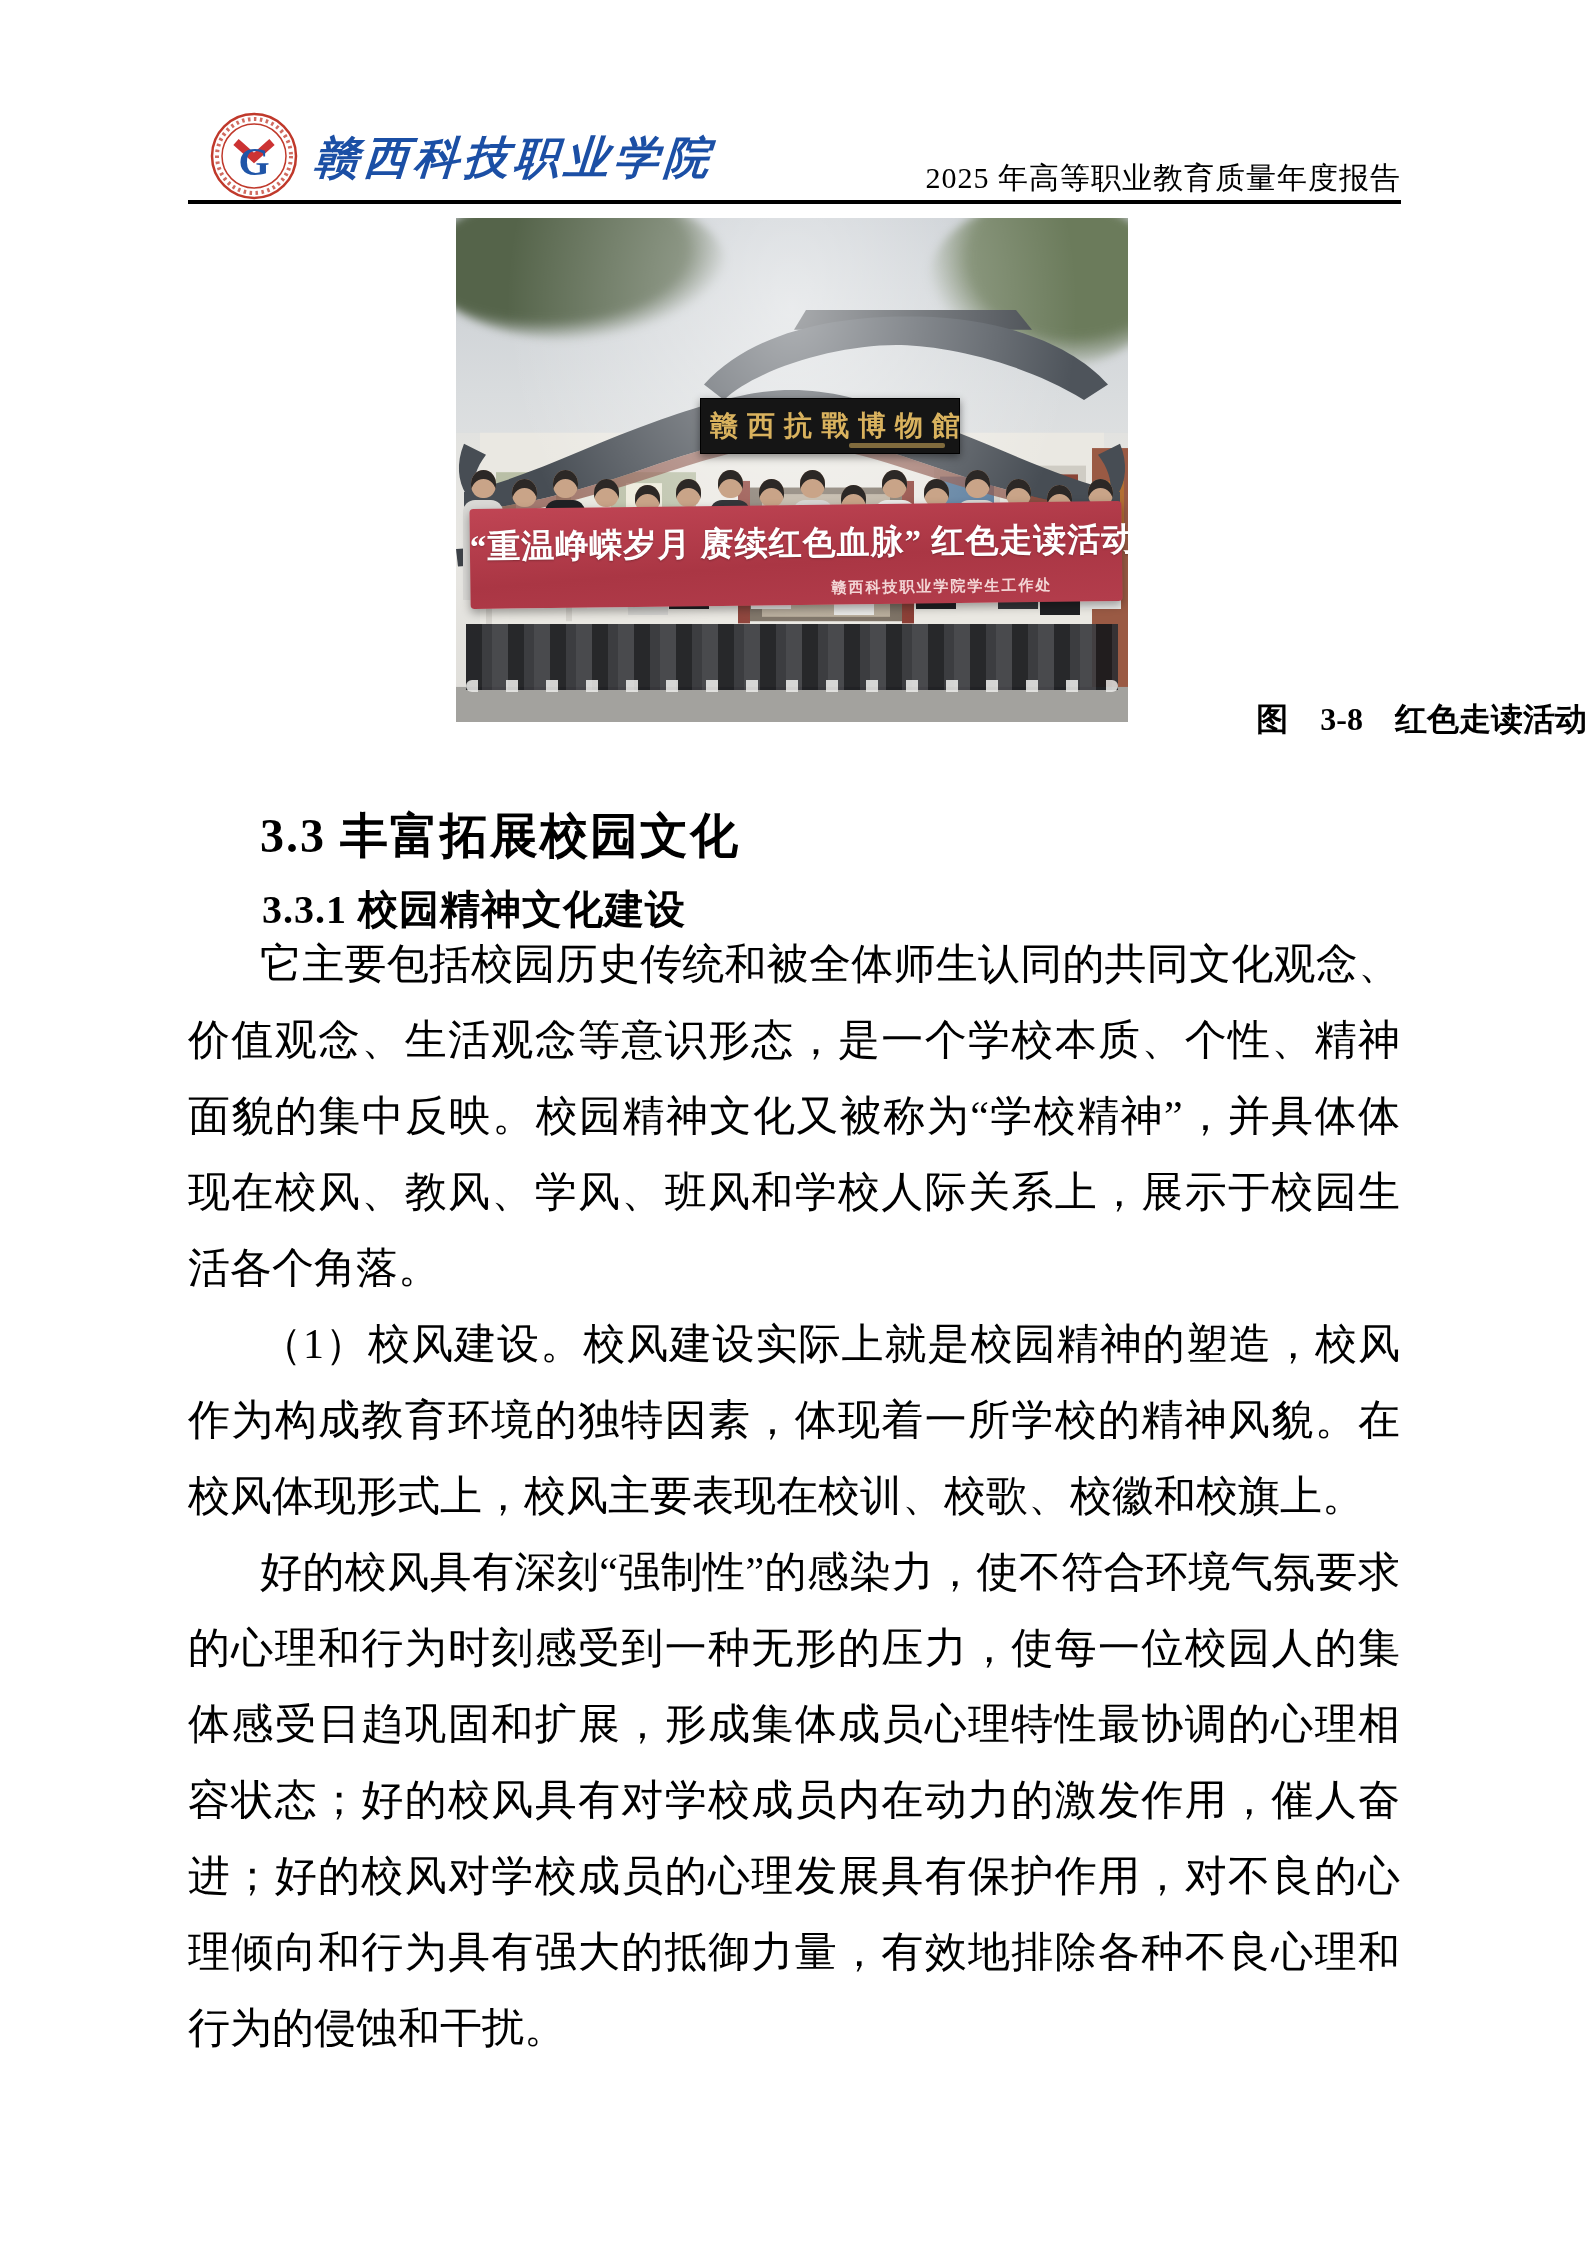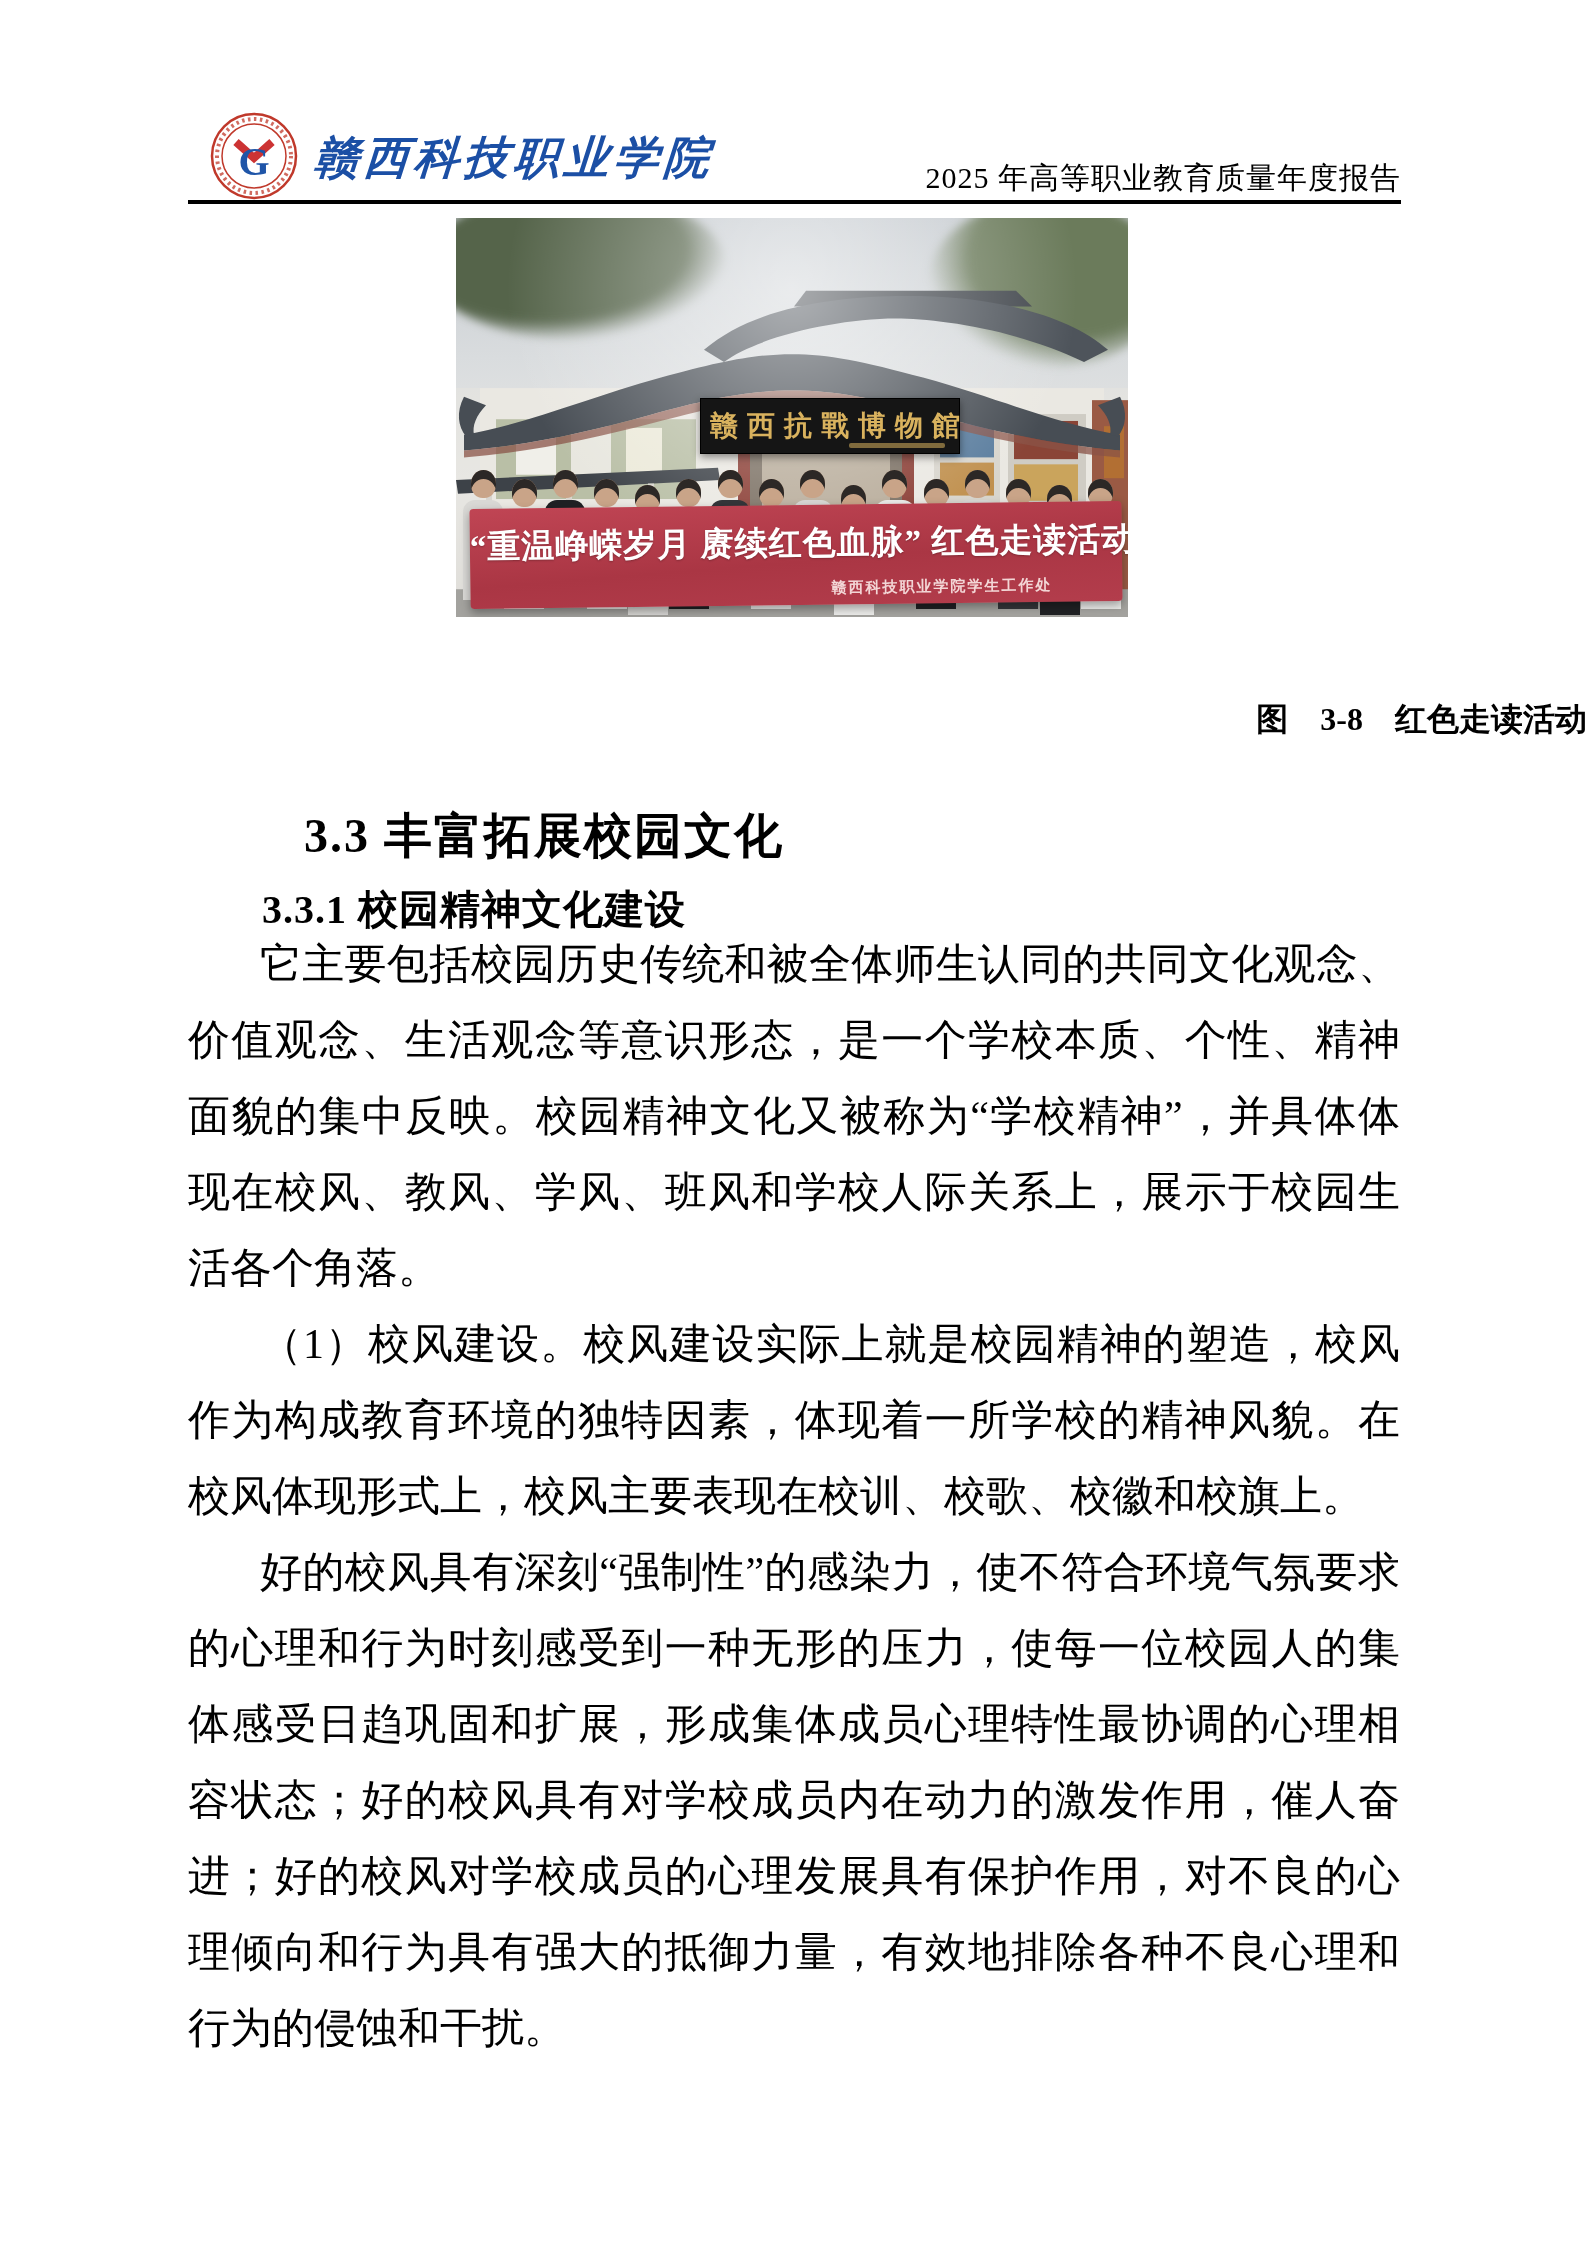--- a/index.html
+++ b/index.html
@@ -27,21 +27,21 @@
     transform:skewX(-4deg);
     white-space:nowrap;
   }
   .report-title {
     position:absolute; right:0; bottom:1px;
     font-size:30px; letter-spacing:1px; white-space:nowrap;
   }
 
   
   .photo {
-    position:absolute; left:456px; top:218px; width:672px; height:399px;
+    position:absolute; left:456px; top:218px; width:672px; height:504px;
     background:linear-gradient(180deg,#c6cbd0 0%,#d9dcde 35%,#e8e8e6 65%,#d6d5d2 100%);
     overflow:hidden;
   }
   .foliage { position:absolute; border-radius:50%; filter:blur(4px); }
   .foliage.l { left:-30px; top:-28px; width:300px; height:150px;
     background:radial-gradient(ellipse at 40% 40%, #55644a 0 55%, rgba(85,100,74,0) 72%); }
   .foliage.r { right:-40px; top:-20px; width:240px; height:170px;
     background:radial-gradient(ellipse at 60% 35%, #6b7b5b 0 50%, rgba(107,123,91,0) 72%); }
   .building { position:absolute; inset:0; width:100%; height:100%; }
   .haze { position:absolute; inset:0;
@@ -99,21 +99,21 @@
     white-space:nowrap;
   }
 
   
   .caption {
     position:absolute; left:0; right:0; top:698px;
     text-align:right; font-size:32px; font-weight:bold; white-space:pre;
   }
   .h1 {
     position:absolute; left:260px; top:804px;
-    font-size:48px; font-weight:bold; letter-spacing:2px; white-space:nowrap;margin-left:44px;
+    font-size:48px; font-weight:bold; letter-spacing:2px; white-space:nowrap;
   }
   .h2 {
     position:absolute; left:262px; top:882px;
     font-size:40px; font-weight:bold; letter-spacing:1px; white-space:nowrap;
   }
   .body-text {
     position:absolute; left:188px; top:926px; width:1212px;
     font-size:42px; line-height:76px;
     text-align:justify; text-justify:inter-character;
   }

